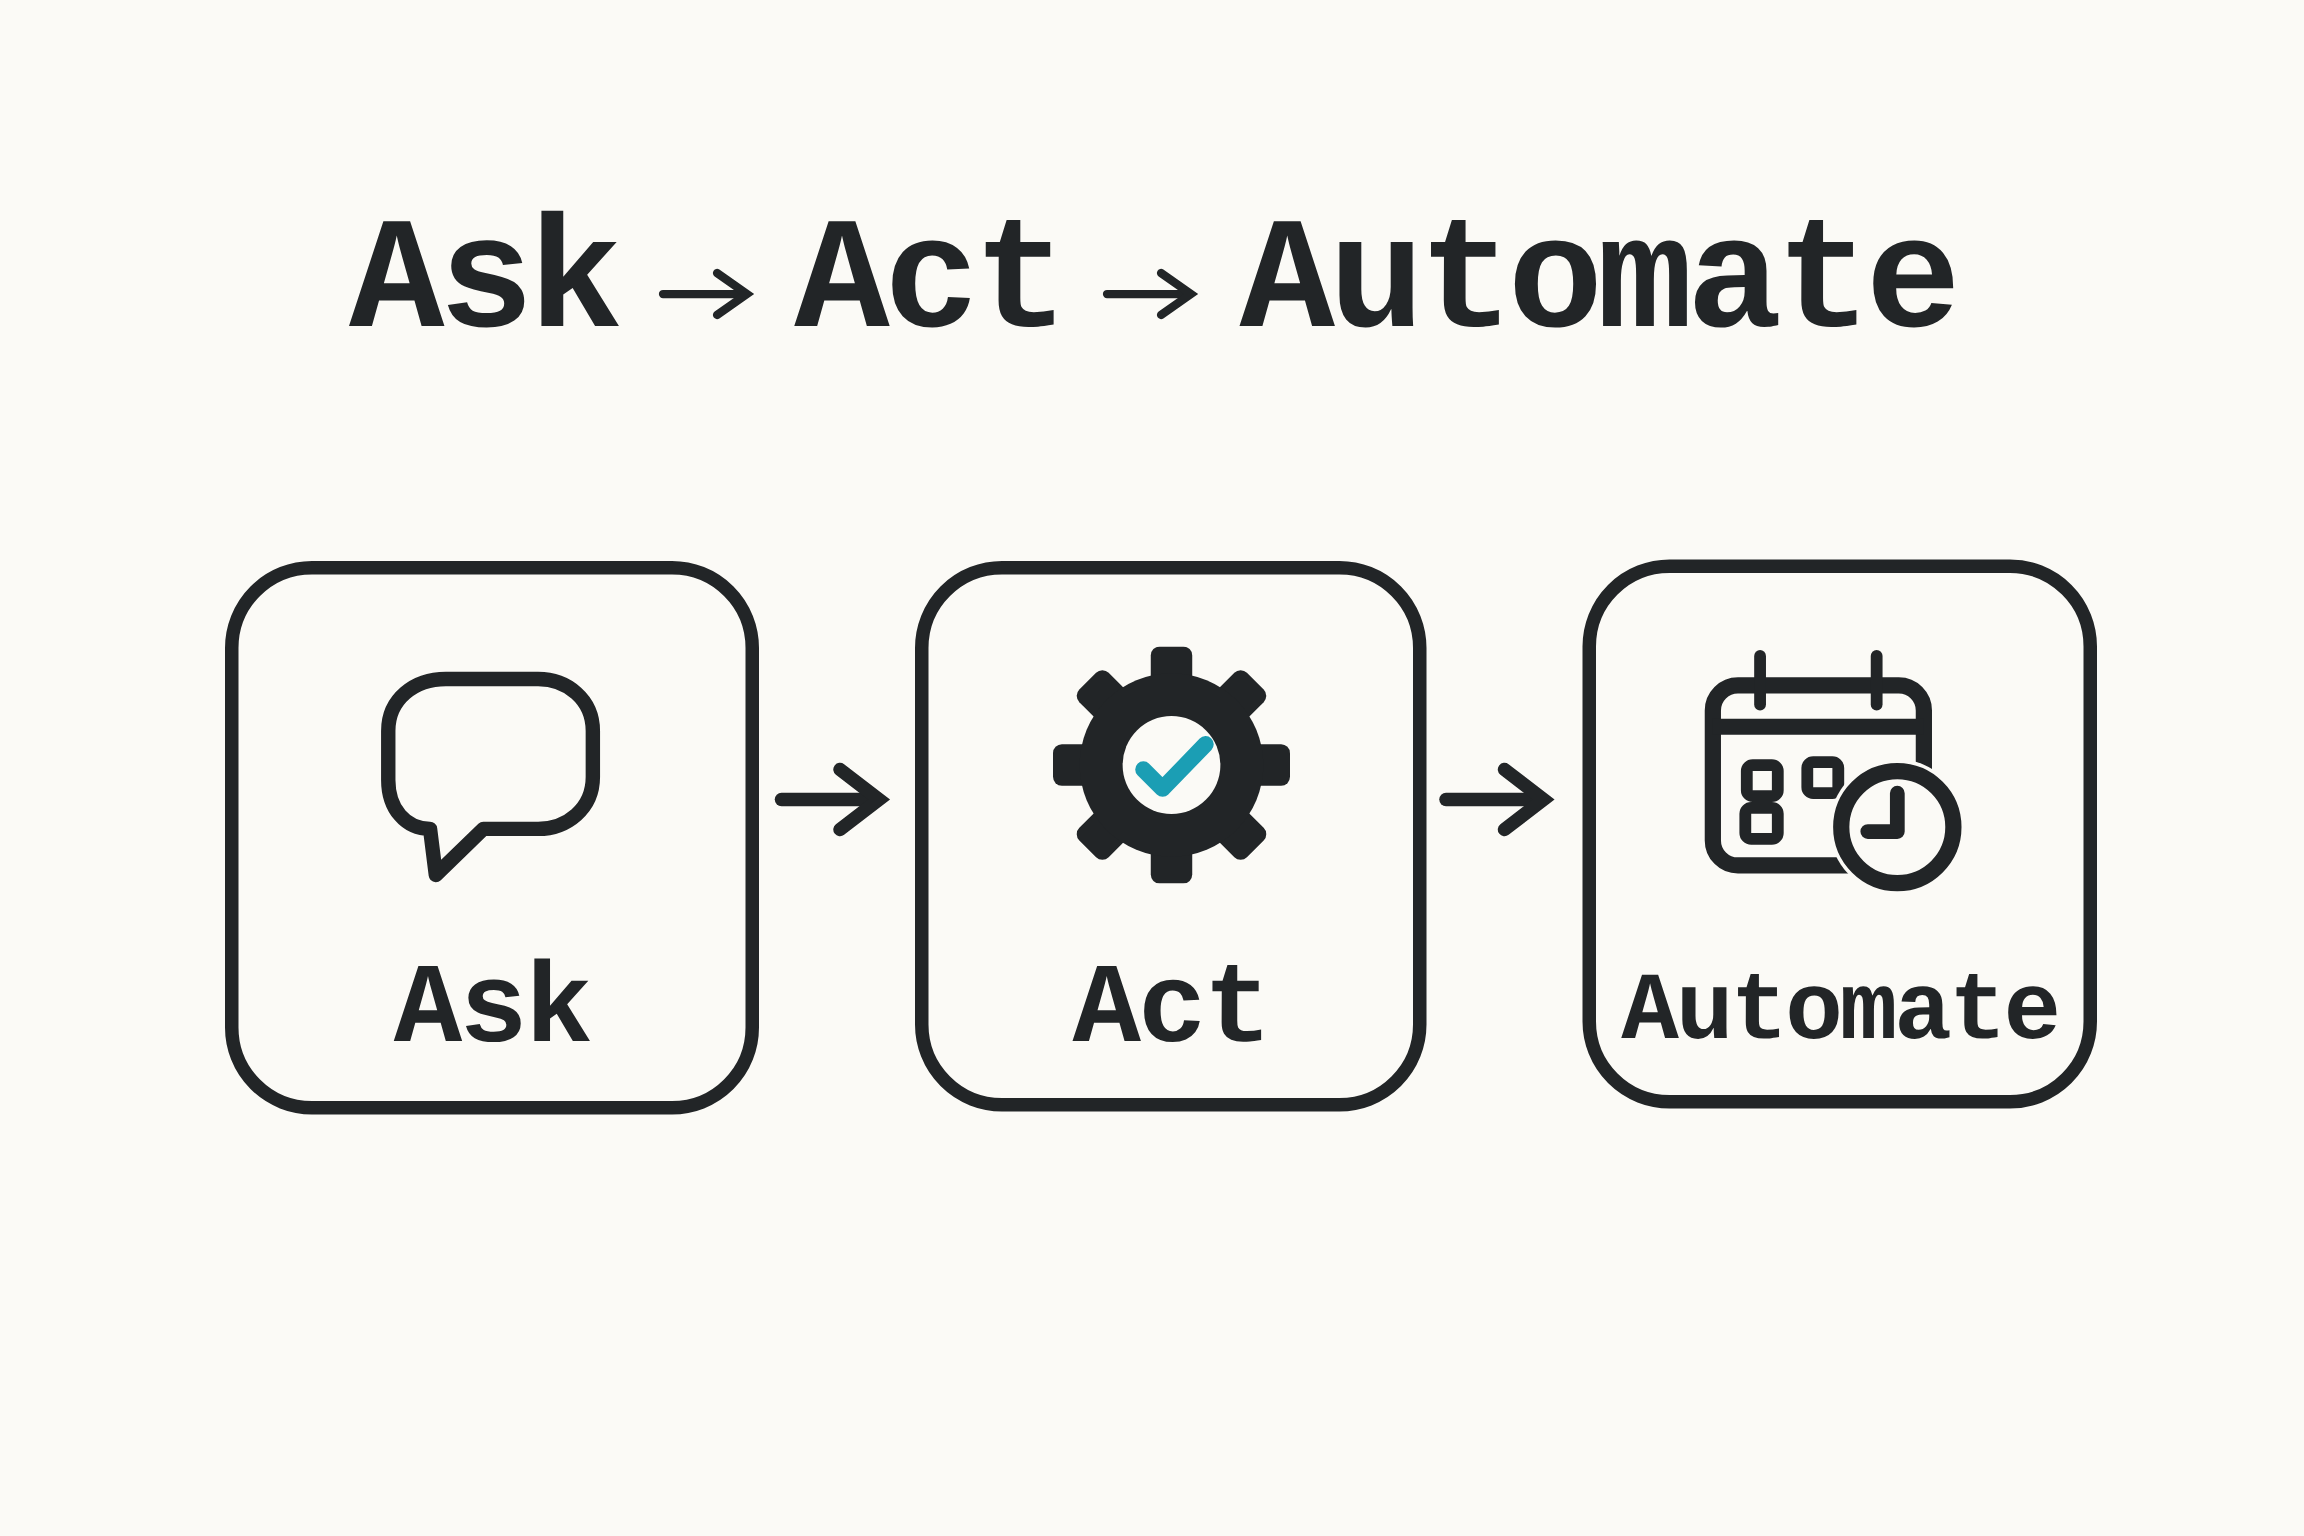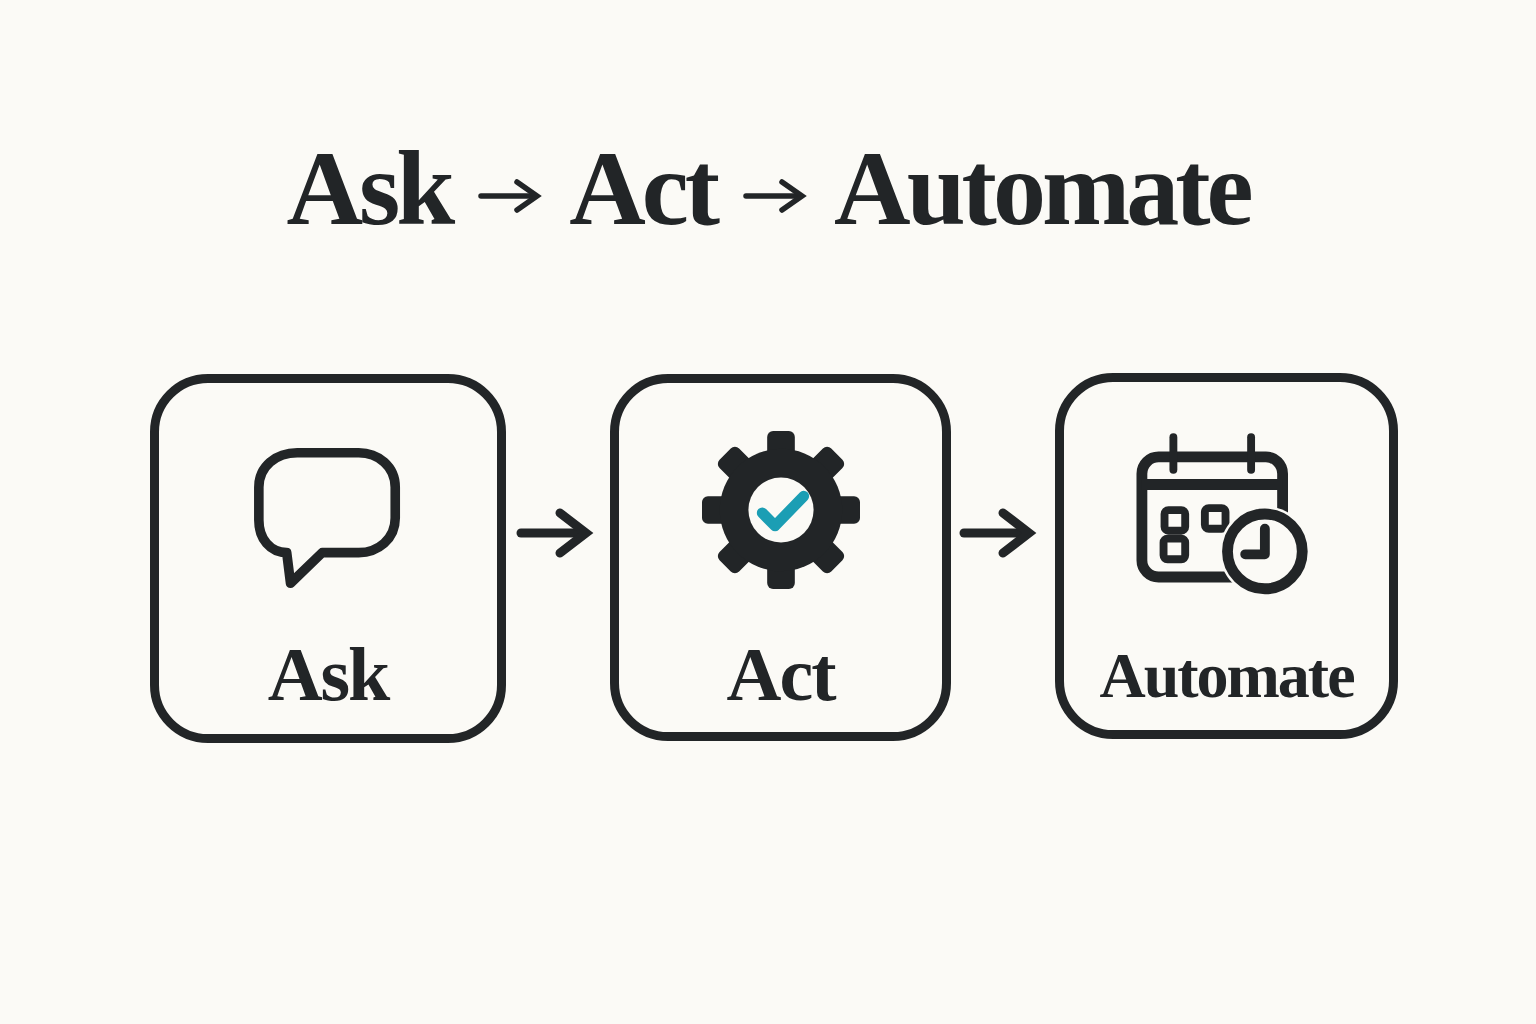--- a/index.html
+++ b/index.html
@@ -4,21 +4,21 @@
 <style>
   :root{
     --bg:#fbfaf6;
     --ink:#222527;
     --teal:#1b9eb4;
   }
   html,body{margin:0;padding:0;background:var(--bg);}
   .canvas{
     position:relative;width:1536px;height:1024px;overflow:hidden;
     background:var(--bg);color:var(--ink);
-    font-family:Liberation Serif, serif;
+    font-family:Liberation Mono, monospace;
   }
   
   .title{
     position:absolute;top:136px;left:0;width:100%;
     display:flex;justify-content:center;align-items:center;gap:26px;
   }
   .title .word{
     font-size:106px;font-weight:700;line-height:1;letter-spacing:-4px;
     color:var(--ink);white-space:nowrap;
   }

